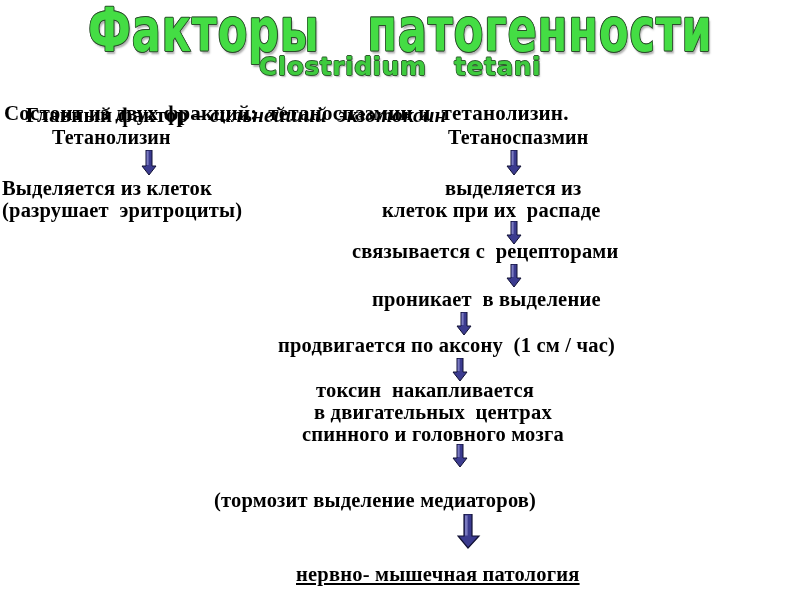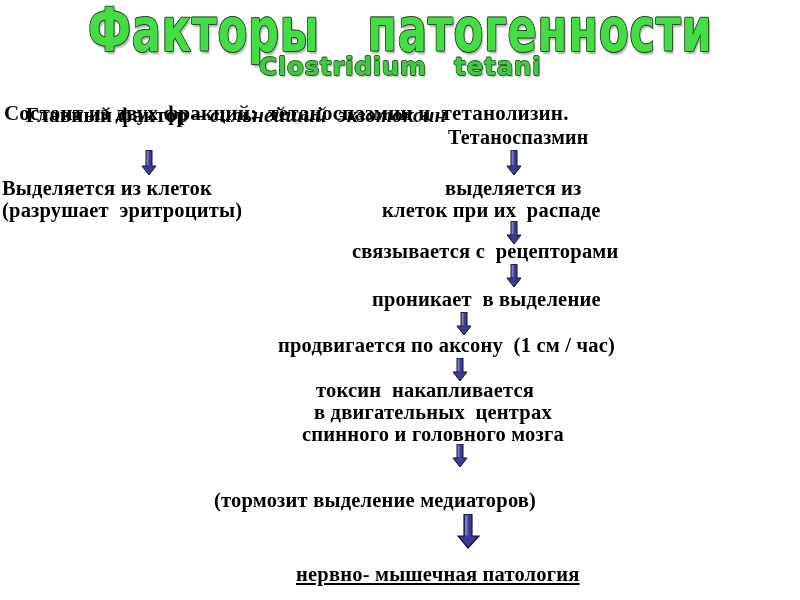--- a/index.html
+++ b/index.html
@@ -97,20 +97,21 @@
     <div class="wordart-title">Факторы   патогенности</div>
   </div>
   <div class="subtitle">Clostridium   tetani</div>
 
   <div class="line lead" style="left:4px; top:78px;">
     <span>Главный фактор – </span><span class="lead-em">сильнейший  экзотоксин</span>
   </div>
 
   <div class="line lead" style="left:4px; top:101px;">Состоит из двух фракций:  тетаноспазмин и  тетанолизин.</div>
 
+  <div class="line colhead" style="left:52px; top:126px;">Тетанолизин</div>
   <div class="line colhead" style="left:448px; top:126px;text-align:center;">Тетаноспазмин</div>
 
   <div class="arrow" style="left:141px; top:150px;">
     <svg width="16" height="26" viewBox="0 0 16 26" xmlns="http://www.w3.org/2000/svg">
       <polygon points="5,0 11,0 11,16 15,16 8,25 1,16 5,16" fill="#3b3b8f" stroke="#111133" stroke-width="1"></polygon>
       <rect x="5.6" y="1" width="2" height="14" fill="#7a7ac0"></rect>
     </svg>
   </div>
   <div class="arrow" style="left:506px; top:150px;">
     <svg width="16" height="26" viewBox="0 0 16 26" xmlns="http://www.w3.org/2000/svg">

